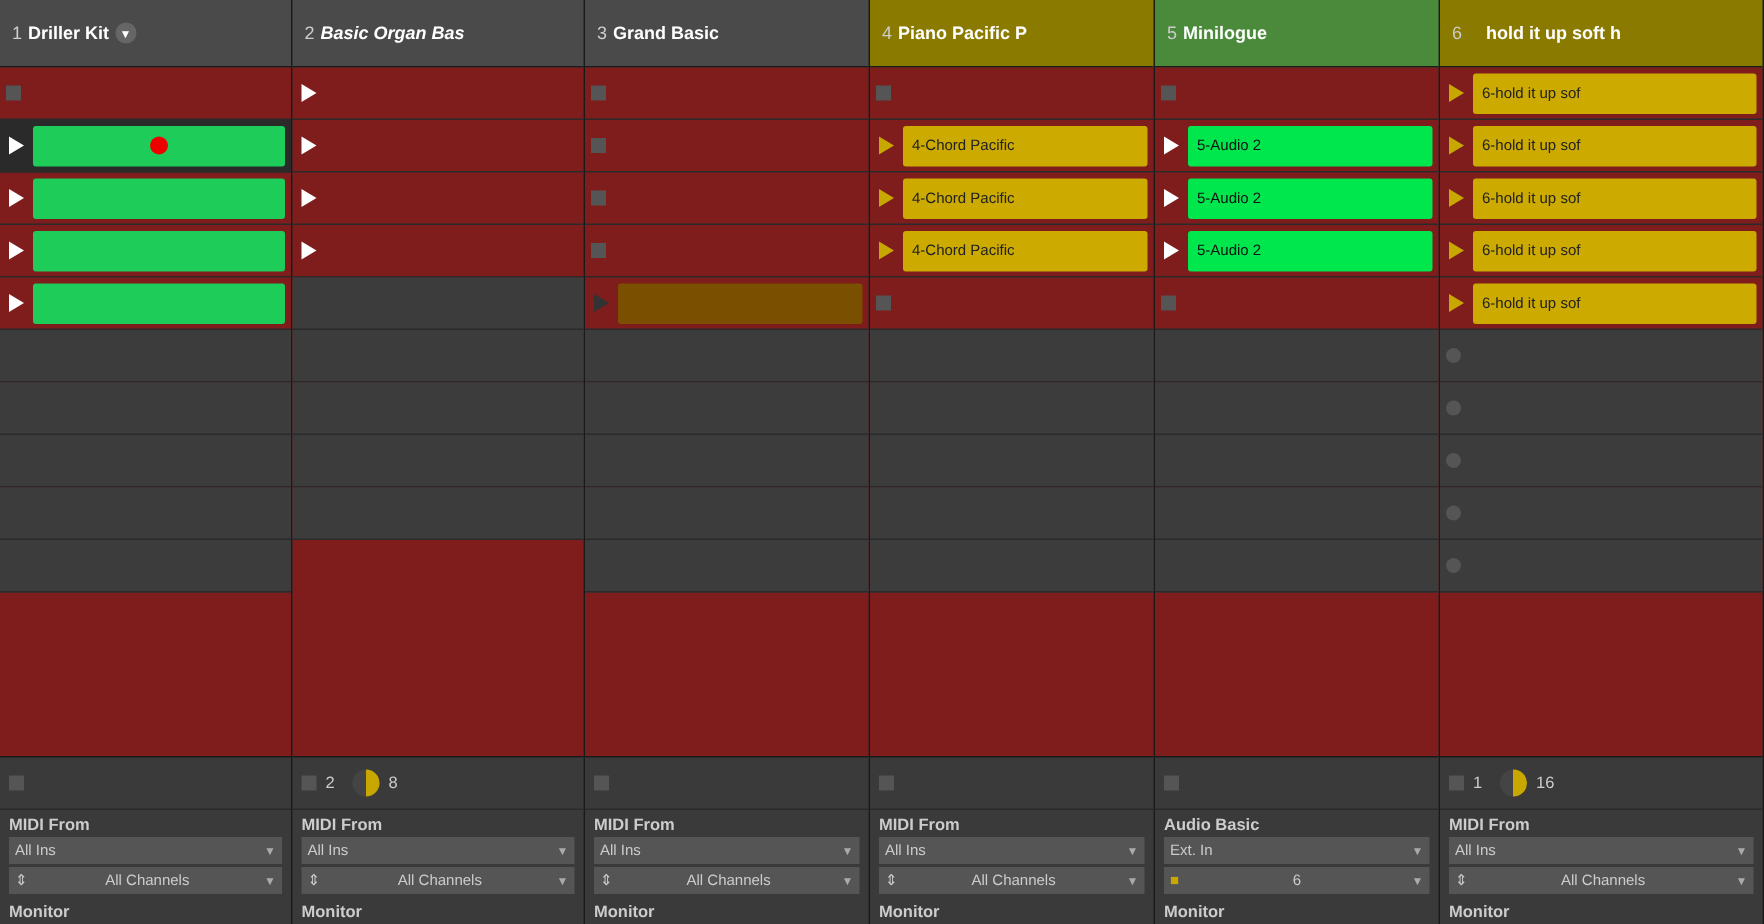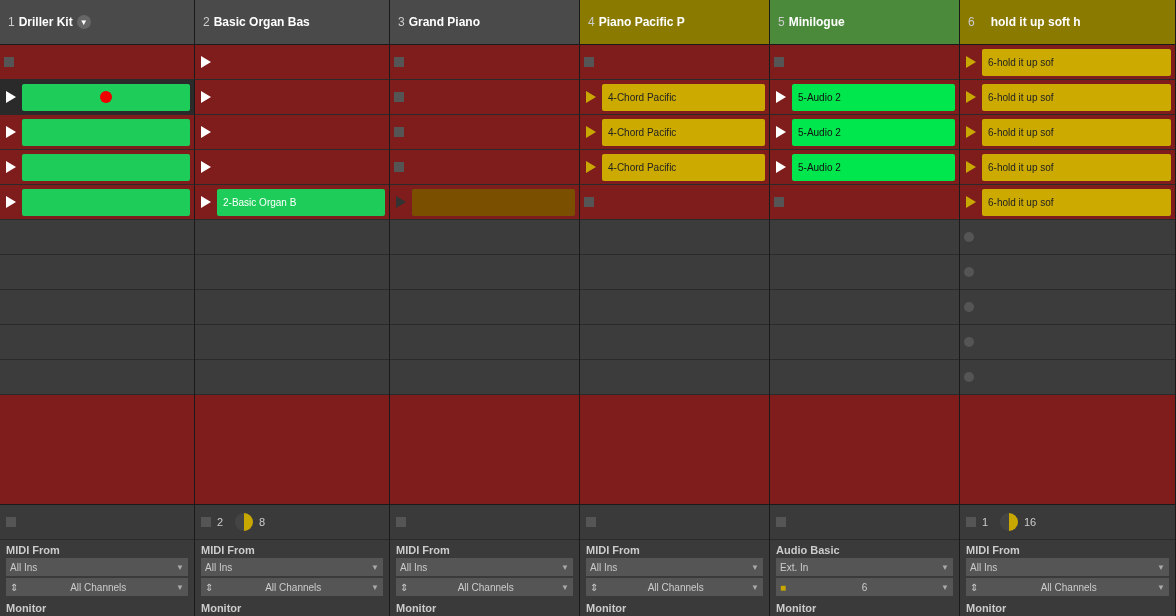--- a/index.html
+++ b/index.html
@@ -306,21 +306,21 @@
             <span>All Channels</span>
             <span class="from-dropdown-arrow">▼</span>
           </div>
         </div>
         <div class="monitor-label">Monitor</div>
       </div>
     </div>
     <div class="track-column" style="width: 195px;">
       <div class="track-header" style="background: rgb(74, 74, 74);">
         <span class="track-header-number">2</span>
-        <span style="overflow: hidden; text-overflow: ellipsis; white-space: nowrap;">Basic Organ Bas</span>
+        <span style="overflow: hidden; text-overflow: ellipsis; white-space: nowrap; font-style: italic;">Basic Organ Bas</span>
       </div>
       <div class="track-clips">
         <div class="clip-row">
           <div class="clip-play-btn">
             <div class="play-triangle"></div>
           </div>
         </div>
         <div class="clip-row">
           <div class="clip-play-btn">
             <div class="play-triangle"></div>
@@ -328,26 +328,20 @@
         </div>
         <div class="clip-row">
           <div class="clip-play-btn">
             <div class="play-triangle"></div>
           </div>
         </div>
         <div class="clip-row">
           <div class="clip-play-btn">
             <div class="play-triangle"></div>
           </div>
-        </div>
-        <div class="clip-row">
-          <div class="clip-play-btn">
-            <div class="play-triangle"></div>
-          </div>
-          <div class="clip-block green">2-Basic Organ B</div>
         </div>
         <div class="clip-row" style="background: rgb(60, 60, 60);"></div>
         <div class="clip-row" style="background: rgb(60, 60, 60);"></div>
         <div class="clip-row" style="background: rgb(60, 60, 60);"></div>
         <div class="clip-row" style="background: rgb(60, 60, 60);"></div>
         <div class="clip-row" style="background: rgb(60, 60, 60);"></div>
       </div>
       <div class="track-bottom">
         <div class="volume-row">
           <div class="stop-btn small"></div>
@@ -366,21 +360,21 @@
             <span>All Channels</span>
             <span class="from-dropdown-arrow">▼</span>
           </div>
         </div>
         <div class="monitor-label">Monitor</div>
       </div>
     </div>
     <div class="track-column" style="width: 190px;">
       <div class="track-header" style="background: rgb(74, 74, 74);">
         <span class="track-header-number">3</span>
-        <span style="overflow: hidden; text-overflow: ellipsis; white-space: nowrap;">Grand Piano</span>
+        <span style="overflow: hidden; text-overflow: ellipsis; white-space: nowrap;">Grand Basic</span>
       </div>
       <div class="track-clips">
         <div class="clip-row">
           <div class="stop-btn small"></div>
         </div>
         <div class="clip-row">
           <div class="stop-btn small"></div>
         </div>
         <div class="clip-row">
           <div class="stop-btn small"></div>

